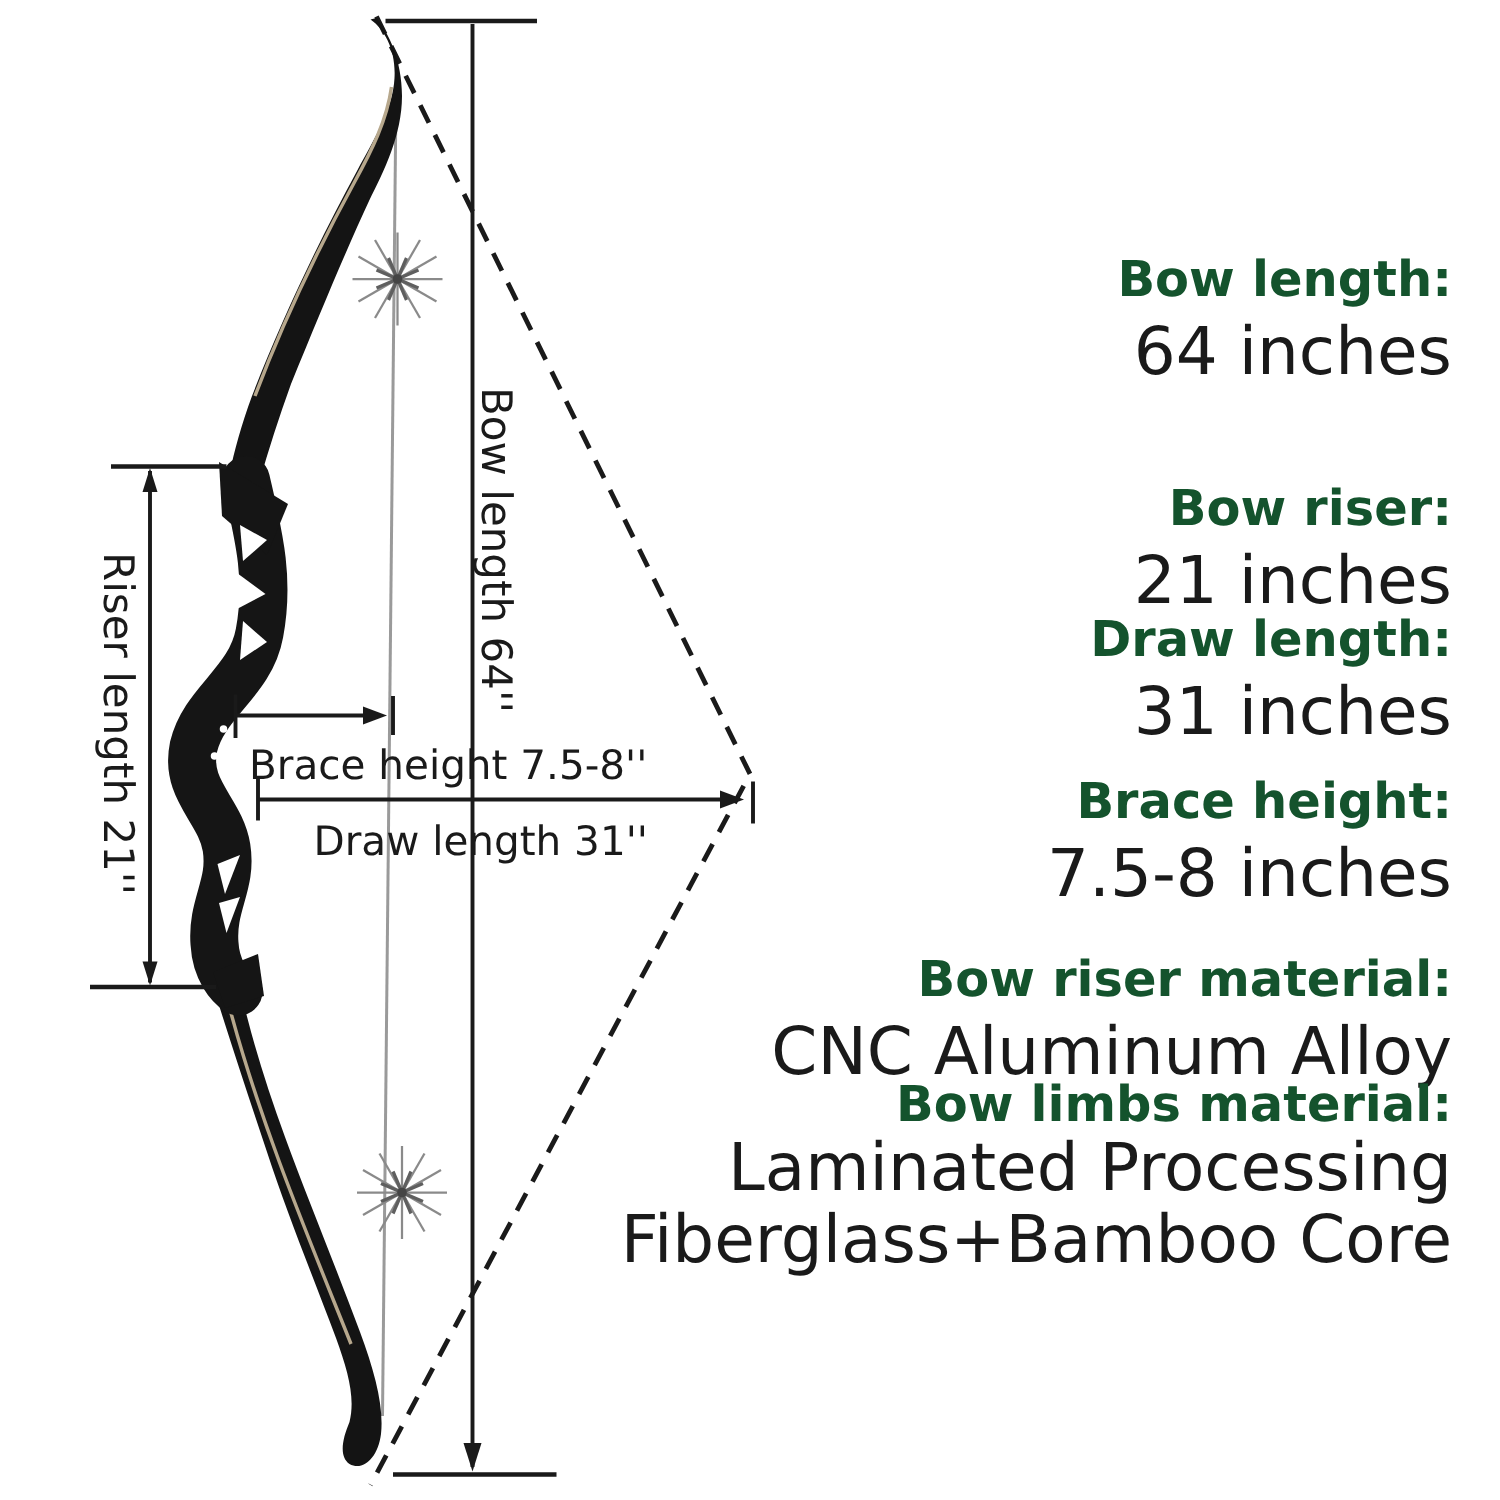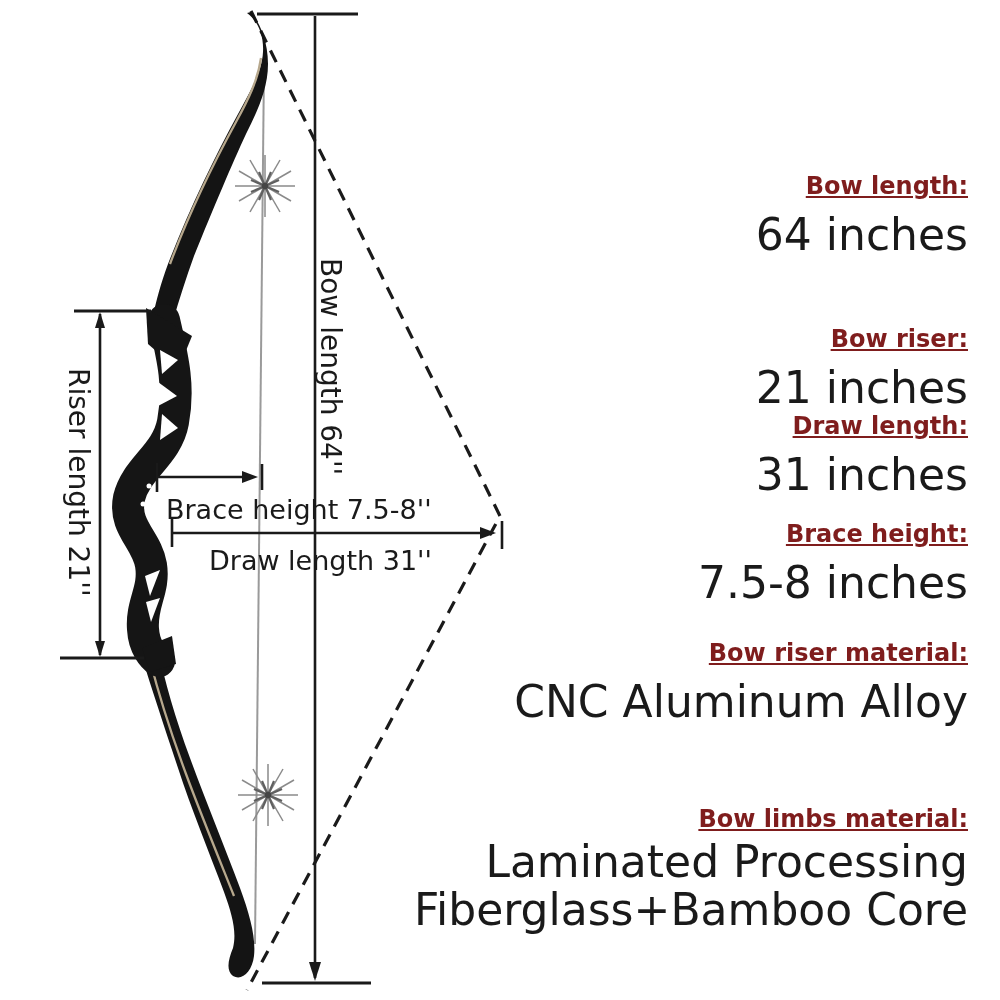--- a/index.html
+++ b/index.html
@@ -2,23 +2,23 @@
 <html><head>
 <meta charset="utf-8">
 <style>
   html,body{margin:0;padding:0;background:#fff;}
   .page{position:relative;width:1000px;height:1000px;background:#ffffff;overflow:hidden;
         font-family:"DejaVu Sans","Liberation Sans",sans-serif;color:#1a1a1a;}
   svg{position:absolute;left:0;top:0;}
   .title{position:absolute;top:34px;right:48px;font-size:52px;font-weight:bold;
          letter-spacing:-1.5px;color:#0d0d0d;white-space:nowrap;}
   .spec-row{position:absolute;right:32px;text-align:right;white-space:nowrap;}
-  .spec-label{font-size:24px;font-weight:bold;color:#7f1d1d;line-height:44px;text-decoration:underline;}
+  .spec-label{font-size:33px;font-weight:bold;color:#14532d;line-height:44px;}
   .spec-value{font-size:44px;color:#1a1a1a;line-height:42px;margin-top:6px;}
-  .r1{top:164px;} .r2{top:287px;margin-top:30px;} .r3{top:404px;} .r4{top:512px;} .r5{top:631px;} .r6{top:797px;}
+  .r1{top:164px;} .r2{top:287px;margin-top:30px;} .r3{top:404px;} .r4{top:512px;} .r5{top:631px;} .r6{top:714px;}
   text{font-family:"DejaVu Sans","Liberation Sans",sans-serif;fill:#1a1a1a;}
 </style>
 </head>
 <body>
 
 <div class="page">
 
   <svg width="1000" height="1000" viewBox="0 0 1000 1000">
 
     <path d="M251,11 L500,516 L247,990" fill="none" stroke="#1a1a1a" stroke-width="3.2" stroke-dasharray="13 9"></path>

